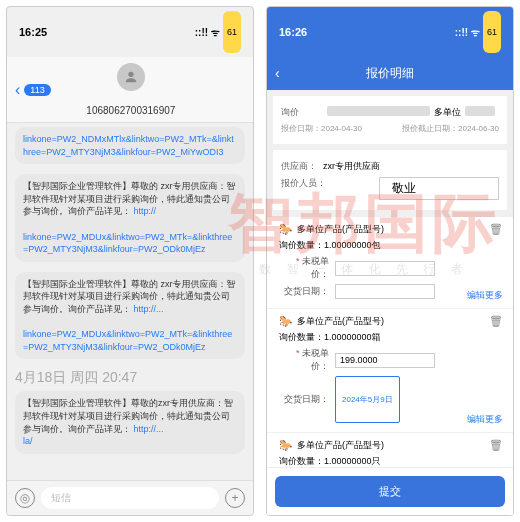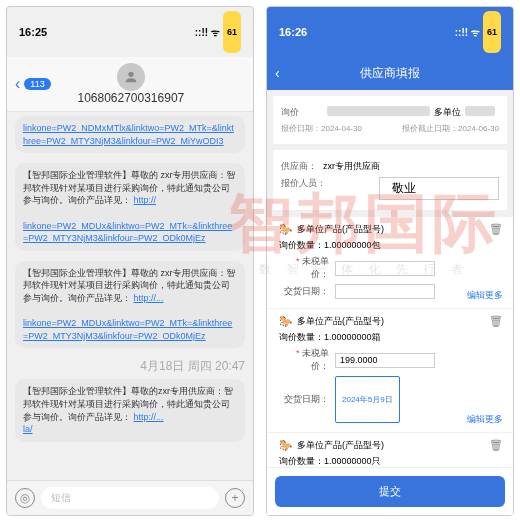--- a/index.html
+++ b/index.html
@@ -1,30 +1,30 @@
 <!DOCTYPE html>
 <html><head>
 <meta charset="utf-8">
 <style>
 *{margin:0;padding:0;box-sizing:border-box;font-family:-apple-system,'Helvetica Neue',sans-serif}
 body{width:520px;height:522px;background:#fff;display:flex;gap:12px;padding:6px;position:relative}
 .phone{flex:1;border:1px solid #ccc;border-radius:4px;overflow:hidden;background:#f0f0f0;position:relative}
 .status-bar{display:flex;justify-content:space-between;align-items:center;padding:4px 12px;font-size:11px;font-weight:600}
 .status-bar.dark{background:#3874db;color:#fff}
 .status-icons{display:flex;align-items:center;gap:3px;font-size:10px}
-.battery{background:#ffd94a;color:#000;border-radius:6px;padding:16px 4px;font-size:9px;font-weight:700}
+.battery{background:#ffd94a;color:#000;border-radius:6px;padding:16px 4px;font-size:9px;font-weight:400}
 .header1{background:#f8f8f8;padding:6px 8px;display:flex;align-items:center;border-bottom:1px solid #e0e0e0}
 .back-badge{background:#2a7af3;color:#fff;font-size:9px;padding:1px 6px;border-radius:8px;margin-left:4px}
 .avatar{width:28px;height:28px;border-radius:50%;background:#c8c8c8;margin:0 auto;display:flex;align-items:center;justify-content:center}
 .avatar svg{width:16px;height:16px;fill:#888}
-.phone-num{text-align:center;font-size:12px;color:#333;margin-top:0}
+.phone-num{text-align:center;font-size:10px;color:#333;margin-top:14px}
 .msg-list{padding:4px 8px;height:390px;overflow:hidden}
 .msg{background:#e8e8e8;border-radius:10px;padding:6px 8px;margin-bottom:10px;font-size:9px;line-height:1.4;color:#333;word-break:break-all}
-.msg .link{color:#2a7af3;text-decoration:underline}
-.msg-date{text-align:right;font-size:12px;color:#aaa;margin:4px 0}
+.msg .link{color:#2a7af3;}
+.msg-date{text-align:left;font-size:14px;color:#aaa;margin:4px 0}
 .input-bar{position:absolute;bottom:0;left:0;right:0;background:#f4f4f4;padding:6px 8px;display:flex;align-items:center;gap:6px;border-top:1px solid #ddd}
 .input-bar .field{flex:1;background:#fff;border-radius:14px;padding:4px 10px;font-size:10px;color:#bbb}
 .circle-icon{width:20px;height:20px;border:1.5px solid #888;border-radius:50%;display:flex;align-items:center;justify-content:center;font-size:12px;color:#888}
 .header2{background:#3874db;color:#fff;padding:8px;text-align:center;font-size:12px;position:relative}
 .back-arrow{position:absolute;left:8px;top:8px;font-size:14px}
 .content2{background:#f0f0f0;height:430px;overflow:hidden}
 .card{background:#fff;margin:6px;padding:6px 8px;font-size:9px}
 .row{display:flex;justify-content:space-between;align-items:flex-start;margin:4px 0}
 .label{color:#666;min-width:42px}
 .blur{background:#ddd;height:10px;border-radius:2px;flex:1;margin:0 4px}
@@ -88,21 +88,21 @@
 <div class="phone">
   <div class="status-bar dark">
     <span>16:26</span>
     <span class="status-icons">
       <span>::!! ᯤ</span>
       <span class="battery">61</span>
     </span>
   </div>
   <div class="header2">
     <span class="back-arrow">‹</span>
-    <span>供应商填报</span>
+    <span>报价明细</span>
   </div>
   <div class="content2">
     <div class="card">
       <div class="row">
           <span class="label">询价</span>
           <span class="blur"></span>
           <span>多单位</span>
           <span class="blur" style="max-width:30px"></span>
         </div>
       <div class="row" style="font-size:8px;color:#999">

